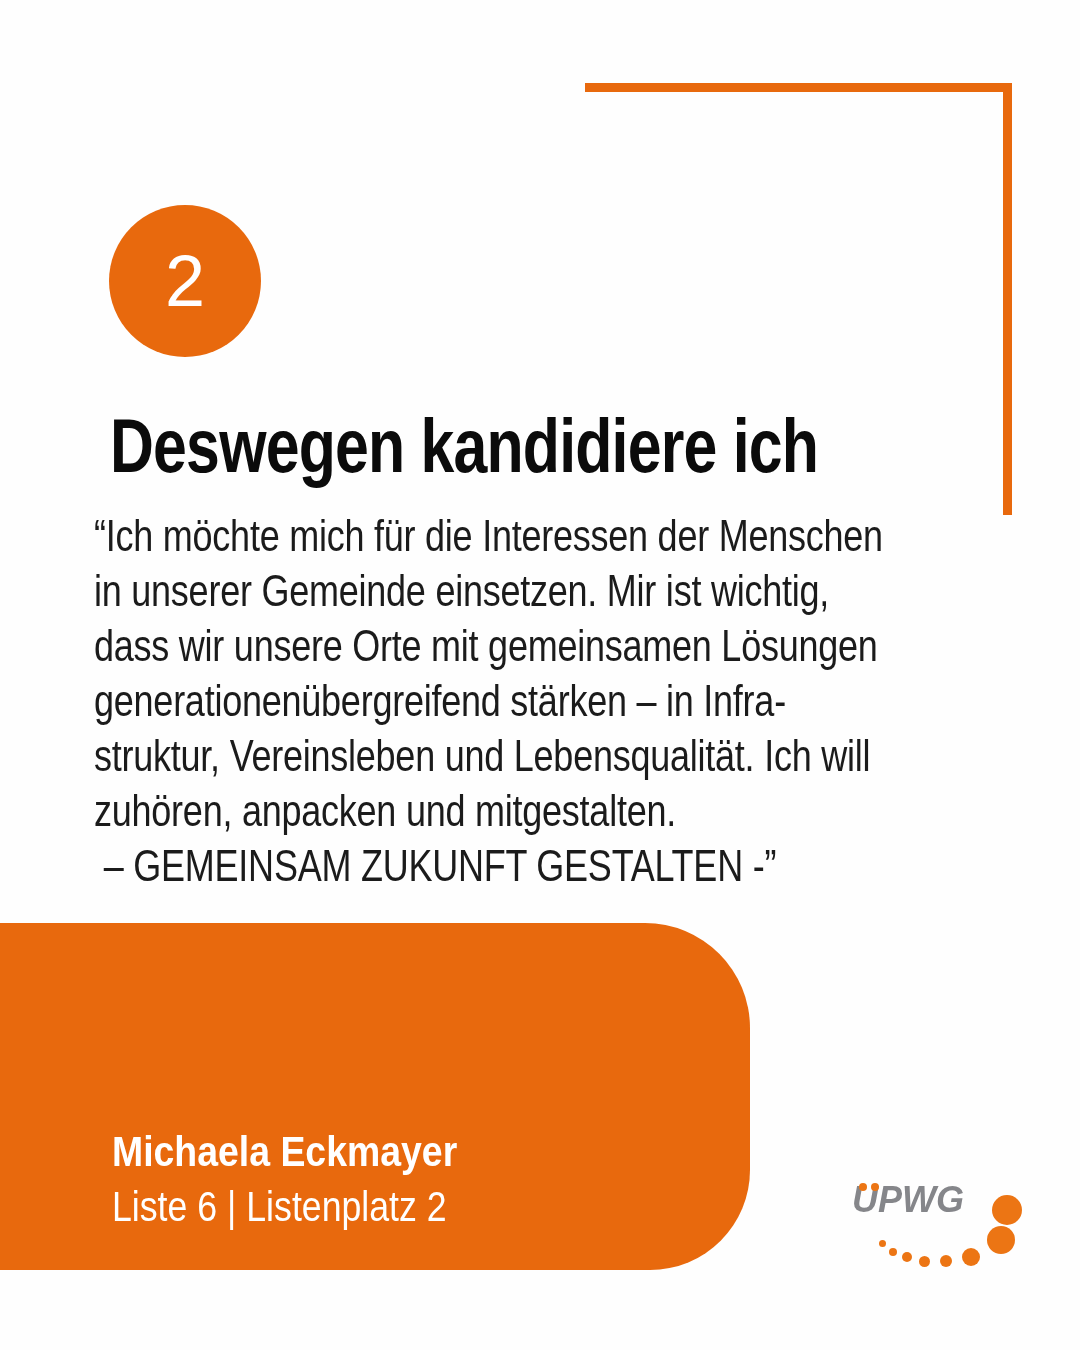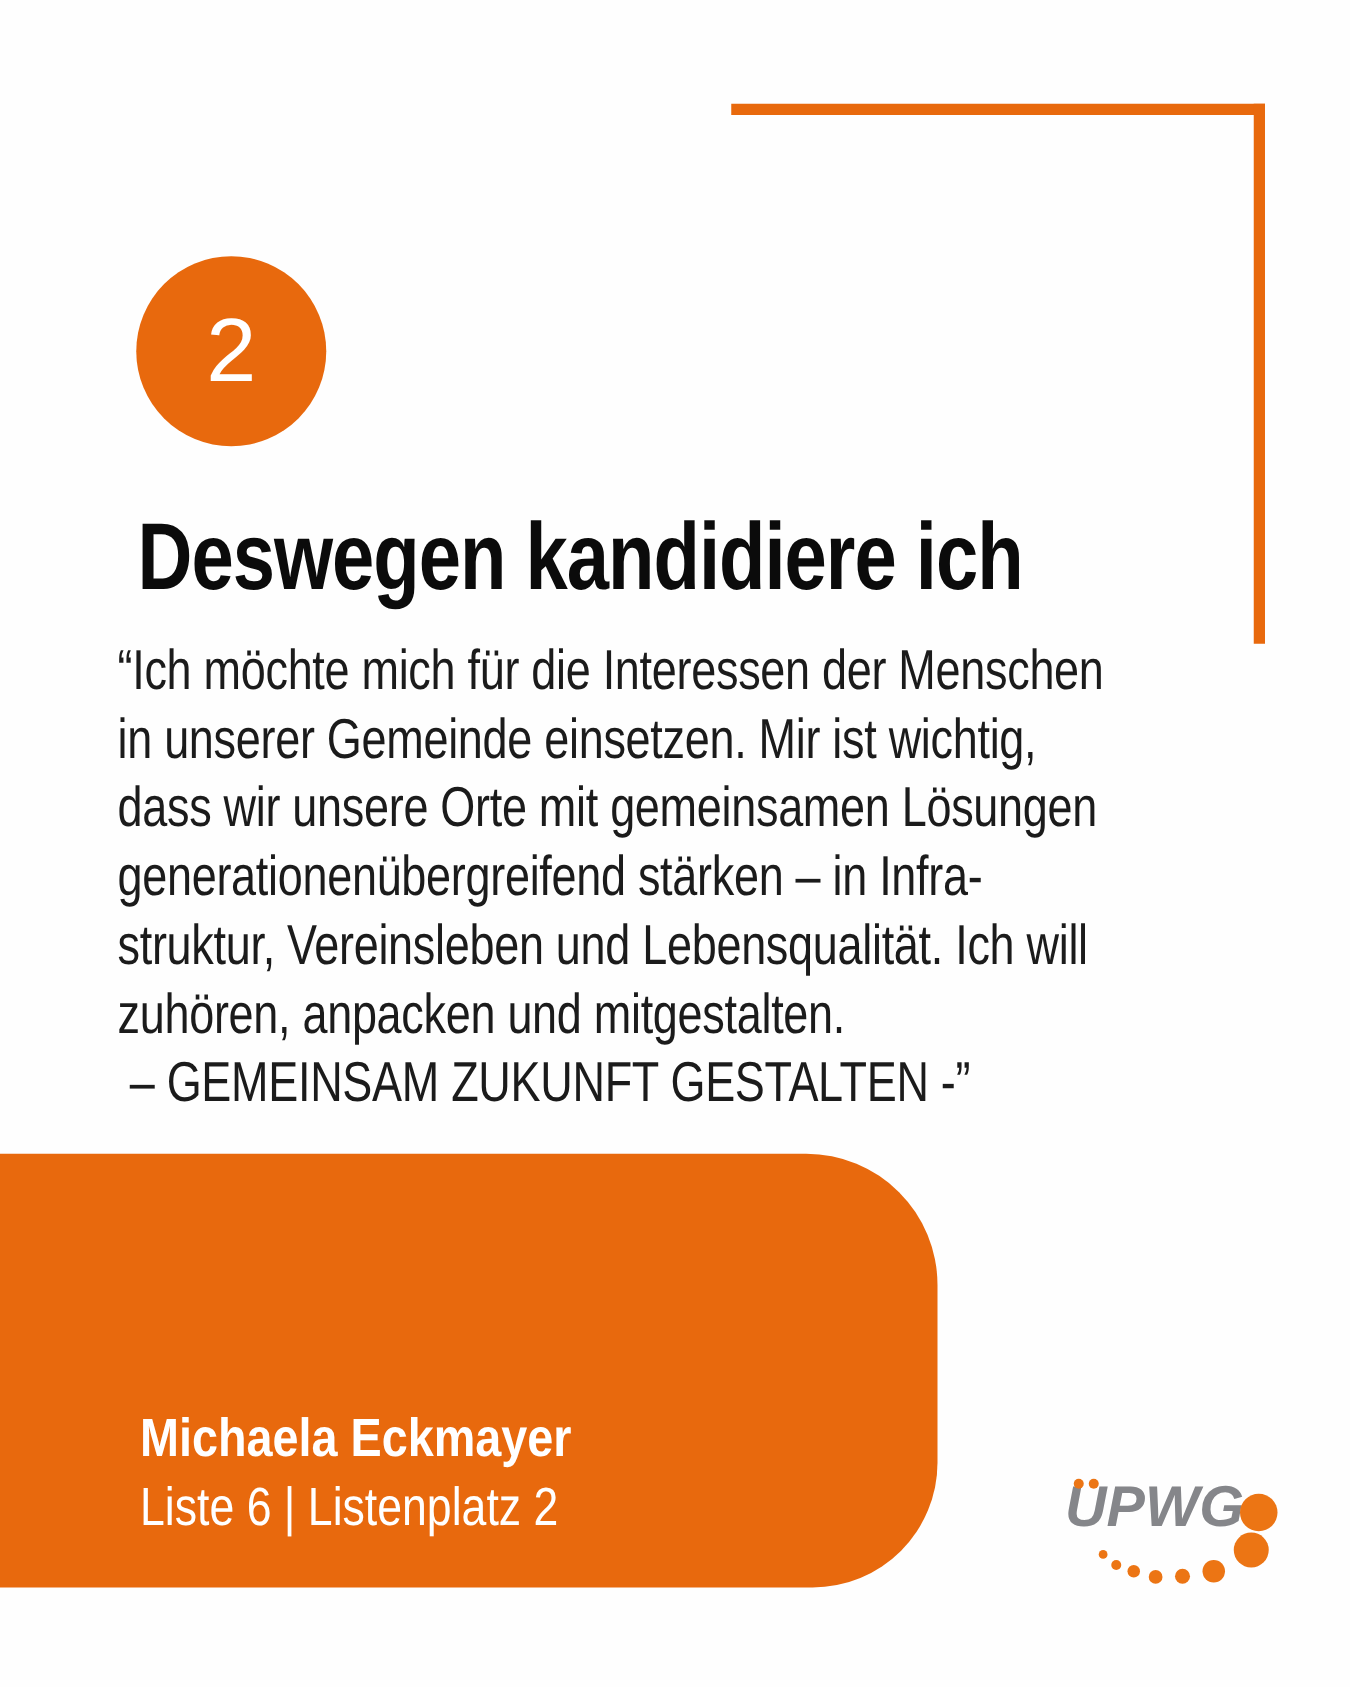--- a/index.html
+++ b/index.html
@@ -102,21 +102,21 @@
     white-space: nowrap;
     line-height: 1;
     transform: scaleX(0.83);
     transform-origin: left top;
   }
 
   
   .logo-letters {
     position: absolute;
     left: 852px; top: 1182px;
-    font-size: 46px;
+    font-size: 36px;
     font-weight: 700;
     font-style: italic;
     color: #85868a;
     line-height: 1;
     letter-spacing: 0px;
     white-space: nowrap;
   }
   .dot {
     position: absolute;
     border-radius: 50%;

